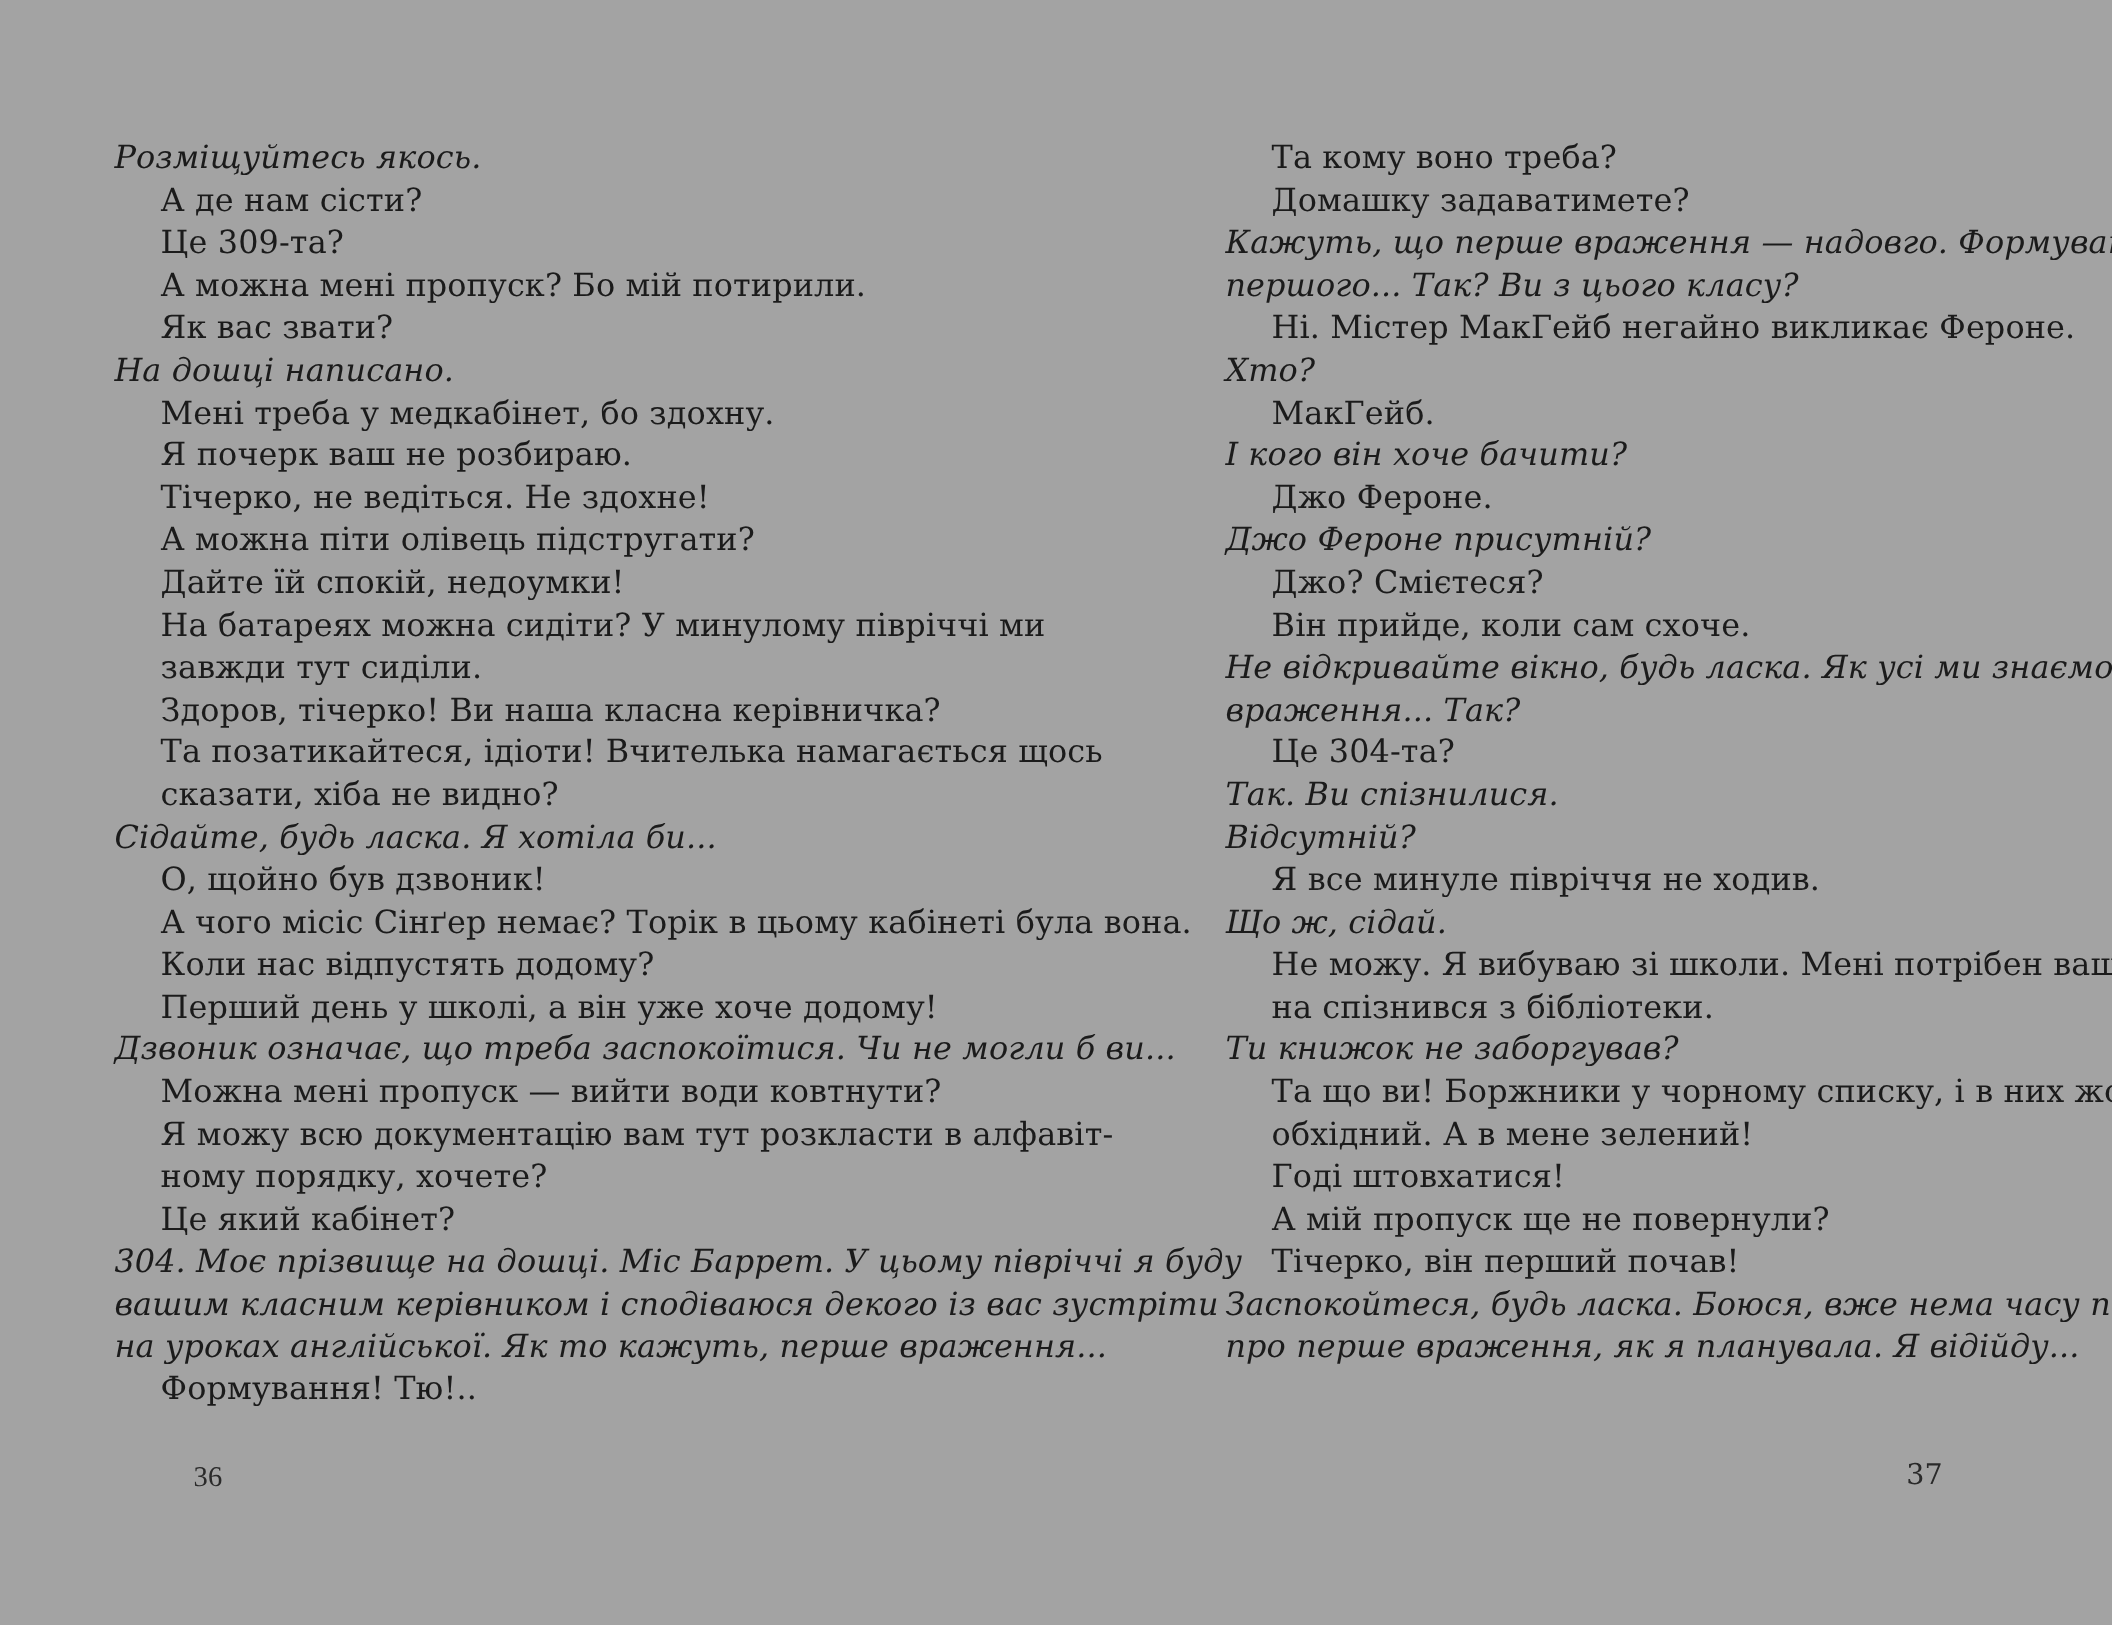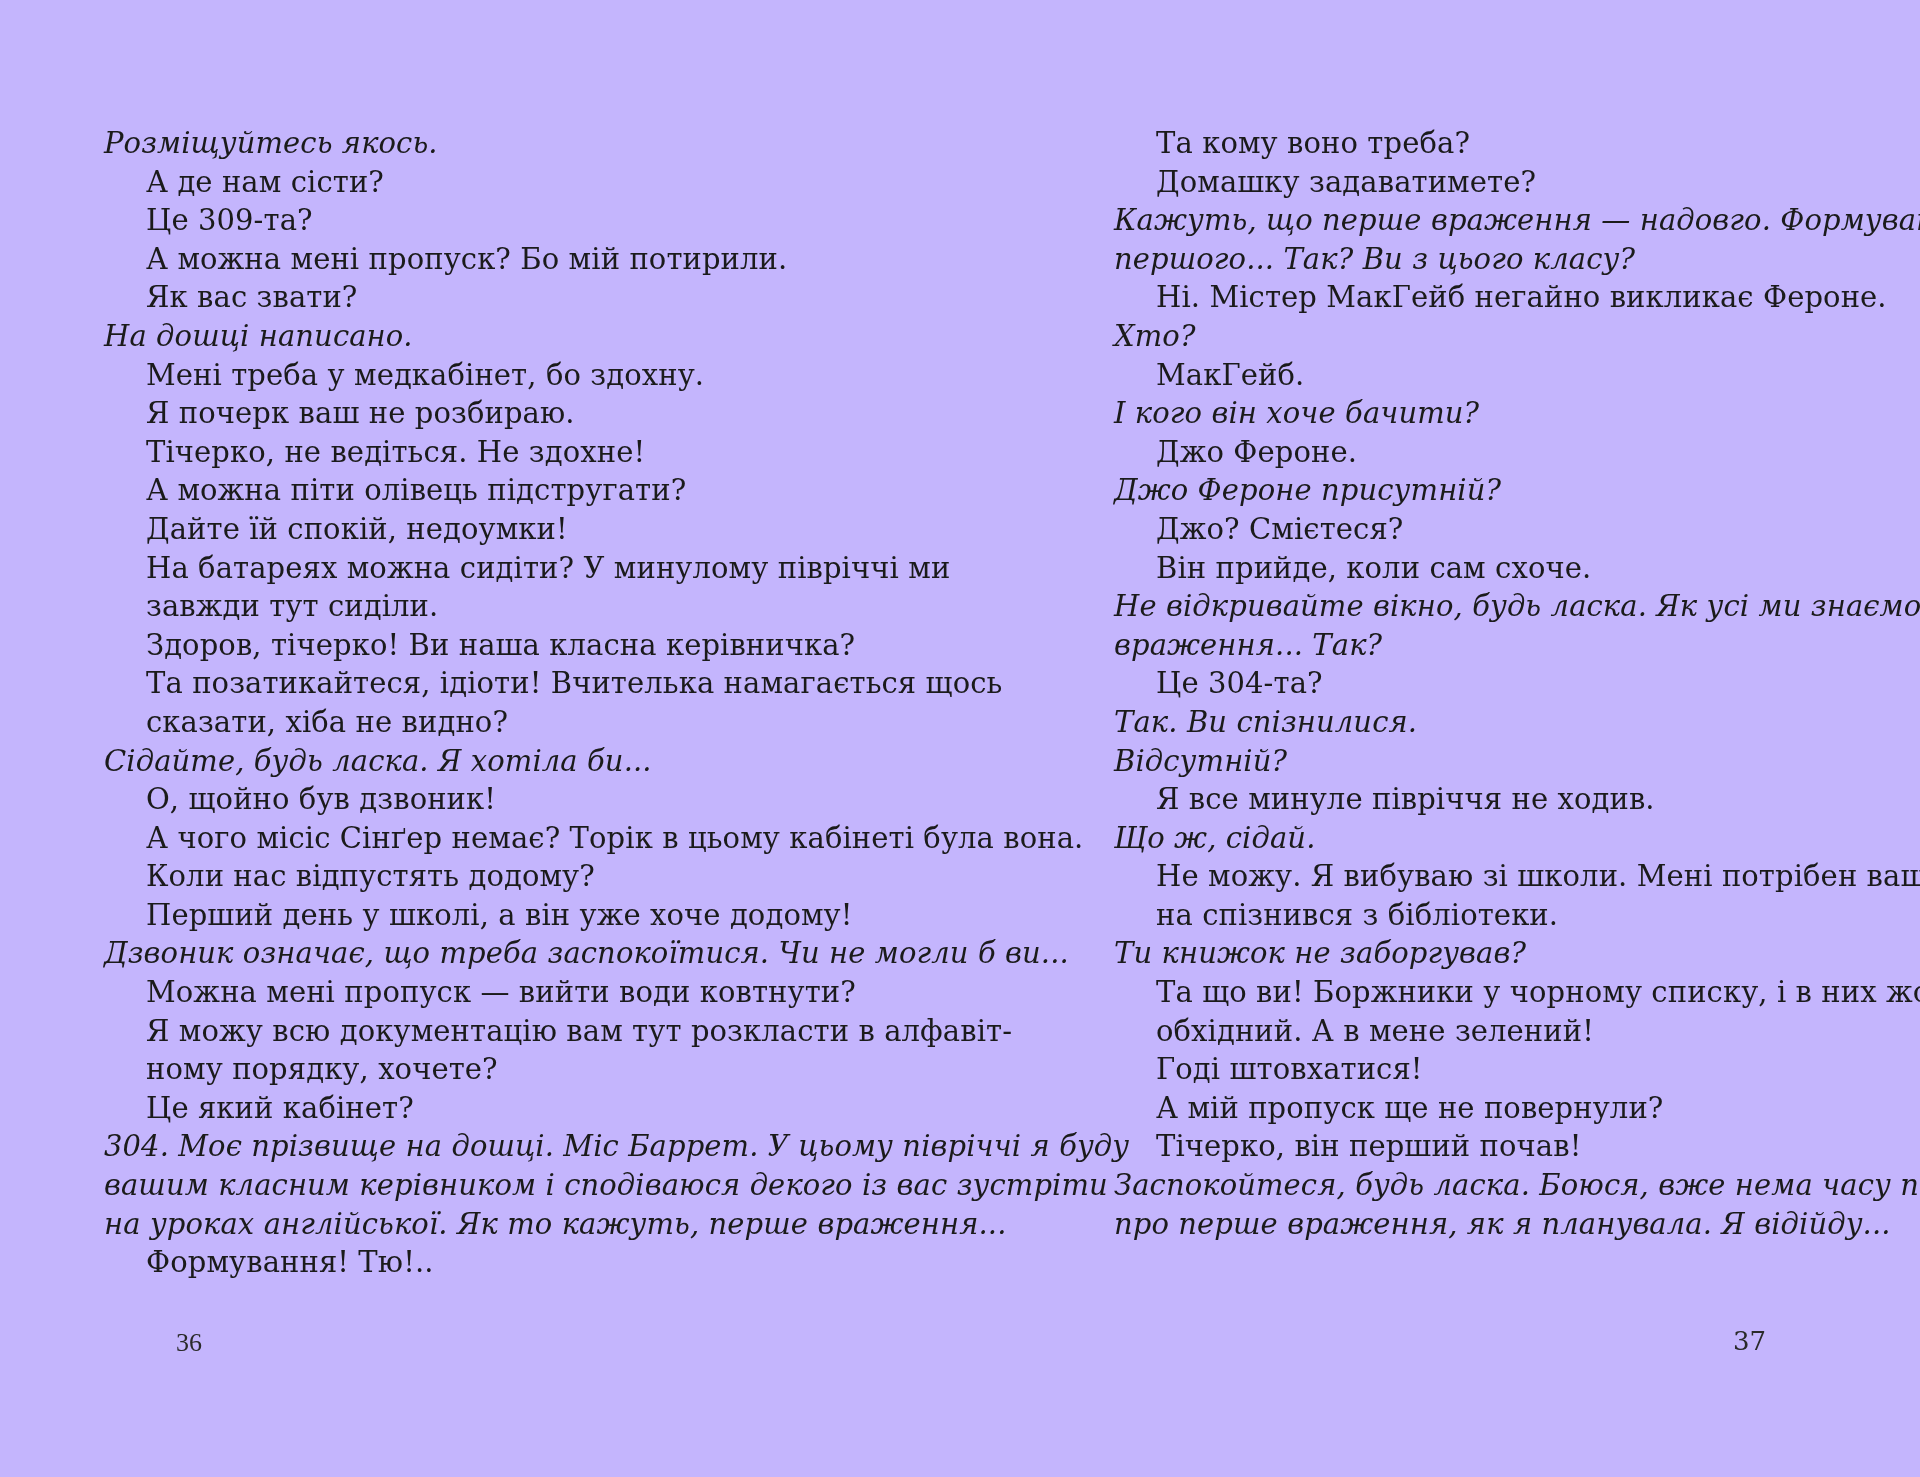--- a/index.html
+++ b/index.html
@@ -4,21 +4,21 @@
 <style>
   html, body {
     margin: 0;
     padding: 0;
     background: #ffffff;
   }
   .spread {
     position: relative;
     width: 1920px;
     height: 1477px;
-    background: #c4b5fd;
+    background: #a3a3a3;
     overflow: hidden;
     font-family: "DejaVu Serif", "Liberation Serif", serif;
   }
   .text-block {
     position: absolute;
     top: 124px;
     width: 780px;
   }
   .text-block.left  { left: 104px; }
   .text-block.right { left: 1114px; }

